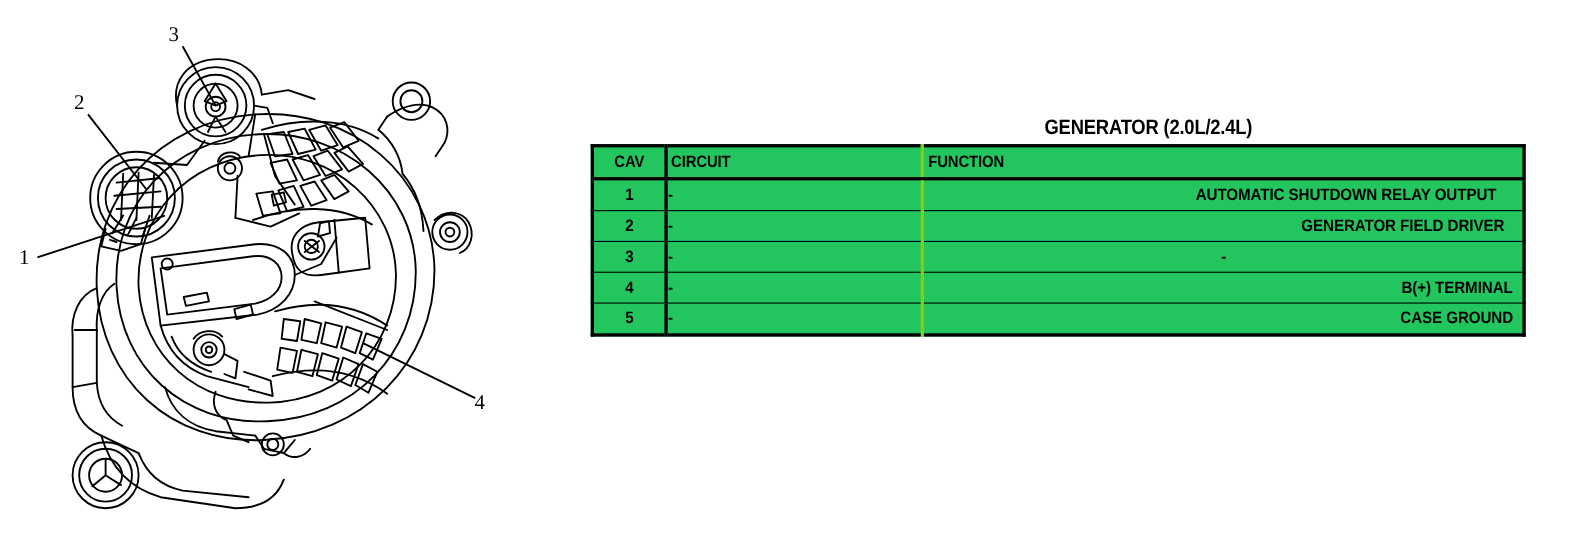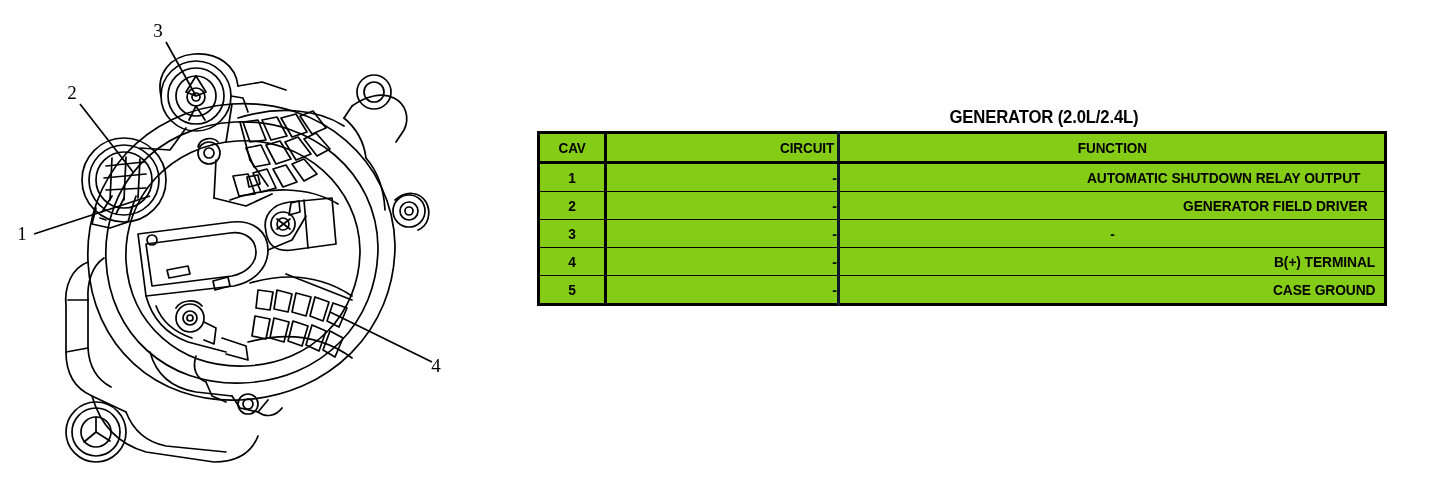--- a/index.html
+++ b/index.html
@@ -32,21 +32,21 @@
     transform-origin:center bottom;
     line-height:22px;
     margin-bottom:3px;
     white-space:nowrap;
   }
 
   table.pinout{
     border-collapse:collapse;
     width:847px;
     table-layout:fixed;
-    background:#84cc16;
+    background:#22c55e;
   }
   table.pinout td,table.pinout th{
     border:1px solid #000;
     padding:0;
     height:27px;
     font-weight:bold;
     font-size:15px;
     letter-spacing:-0.1px;
     color:#000;
     font-family:"Liberation Sans", sans-serif;
@@ -55,25 +55,25 @@
   table.pinout{border:3px solid #000;}
   col.c-cav{width:67px;}
   col.c-circuit{width:233px;}
   col.c-function{width:547px;}
 
   table.pinout td.cav,table.pinout th.cav{
     text-align:center;
     border-right:3px solid #000;
   }
   table.pinout td.circuit,table.pinout th.circuit{
-    text-align:right;
-    border-right:3px solid #0f172a;
+    text-align:left;
+    border-right:3px solid #84cc16;
   }
   table.pinout th{
-    text-align:center;
+    text-align:left;
     border-bottom:3px solid #000;
   }
   table.pinout td.function{
     text-align:right;
     padding-left:7px;
   }
   table.pinout td.function.center{
     text-align:center;
     padding-left:0;
   }

